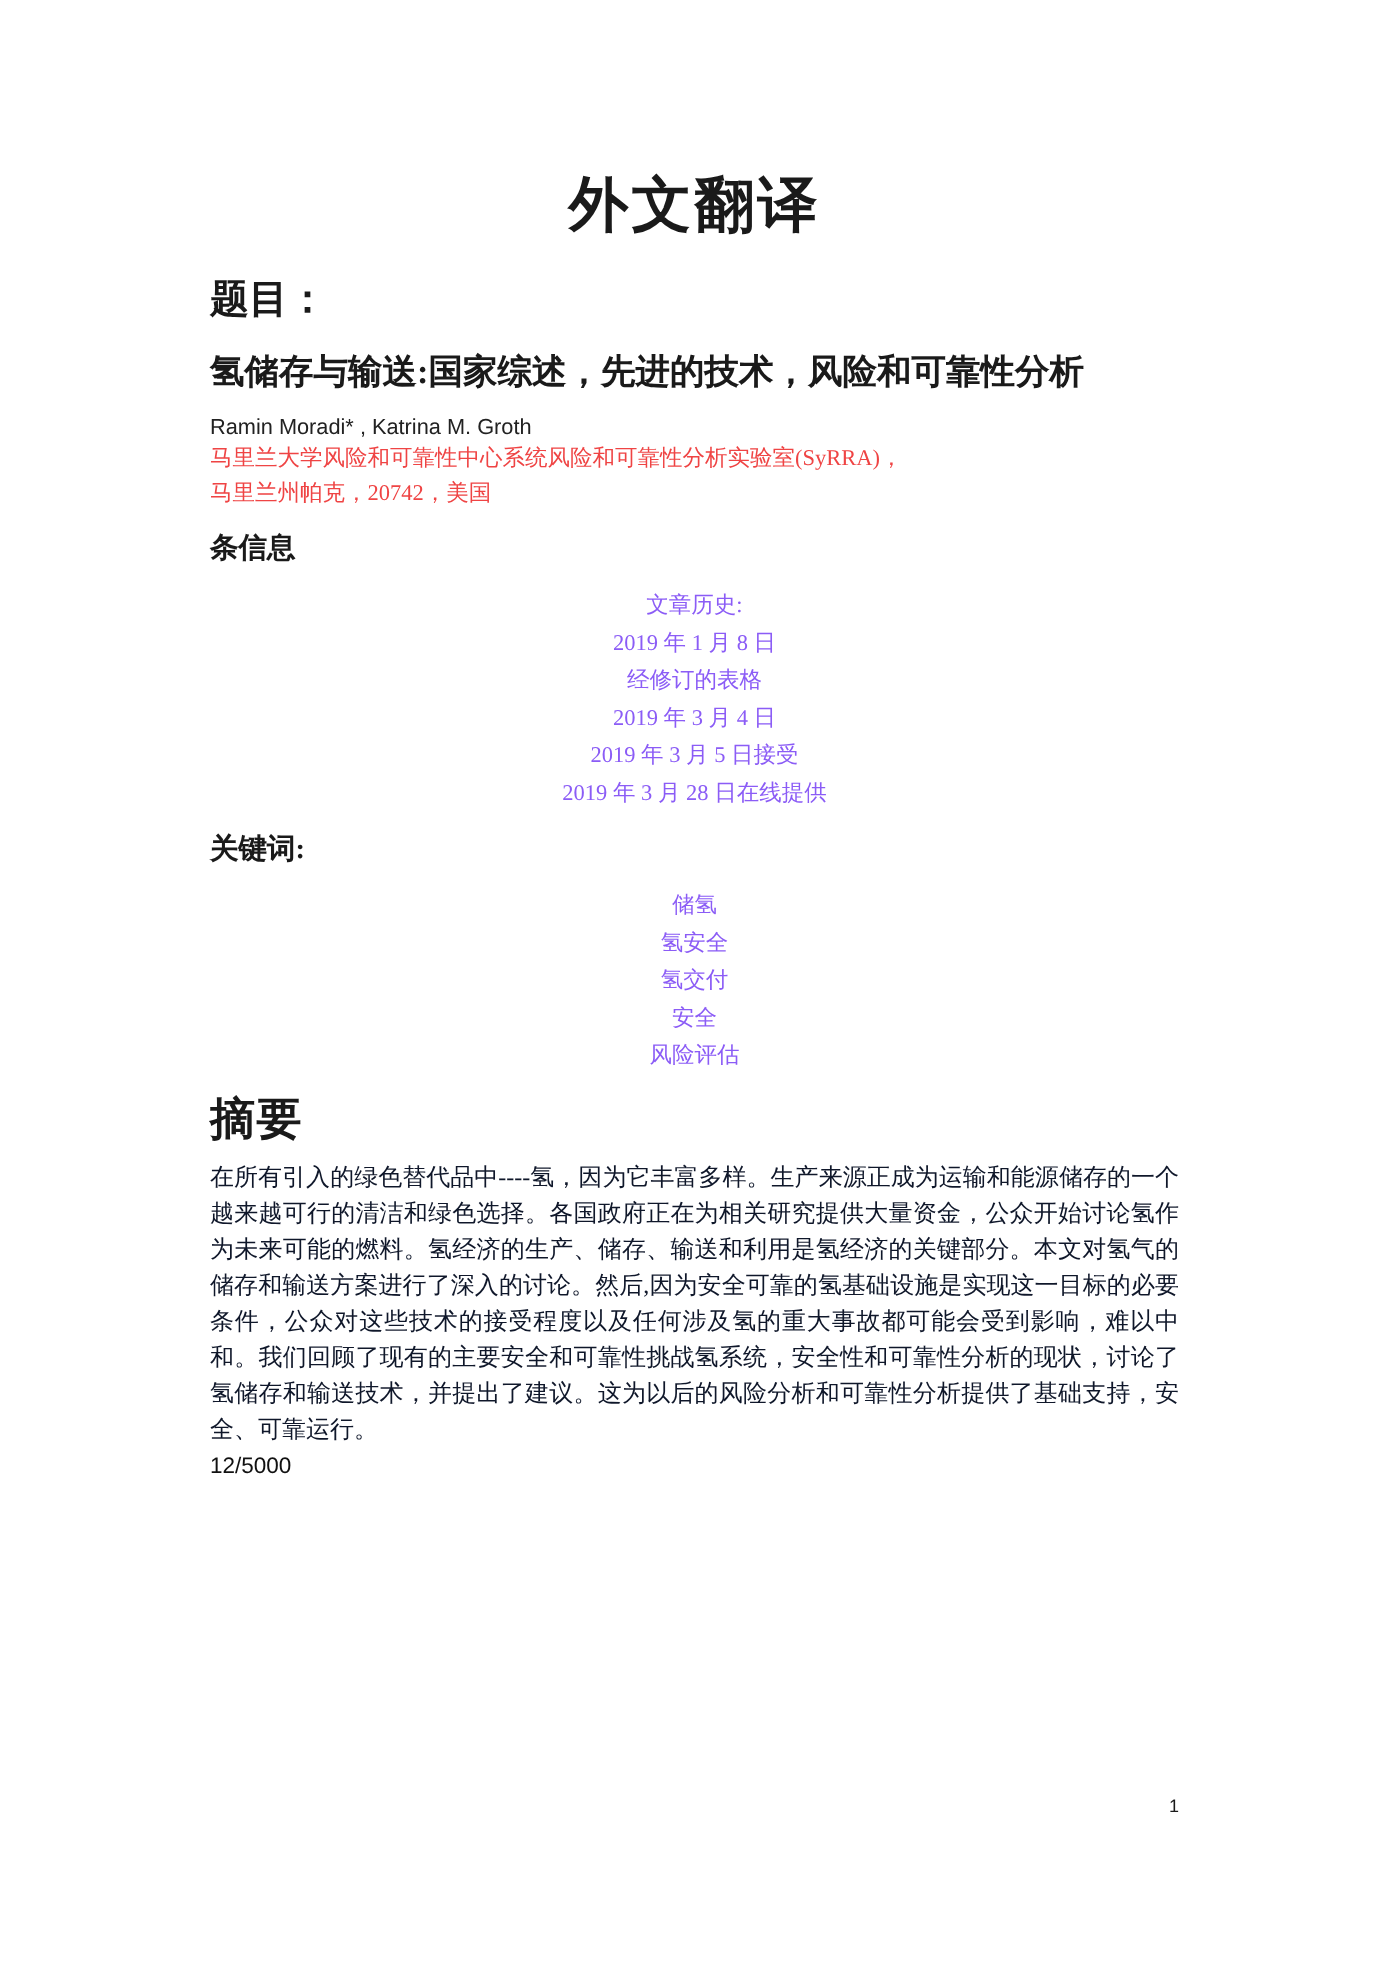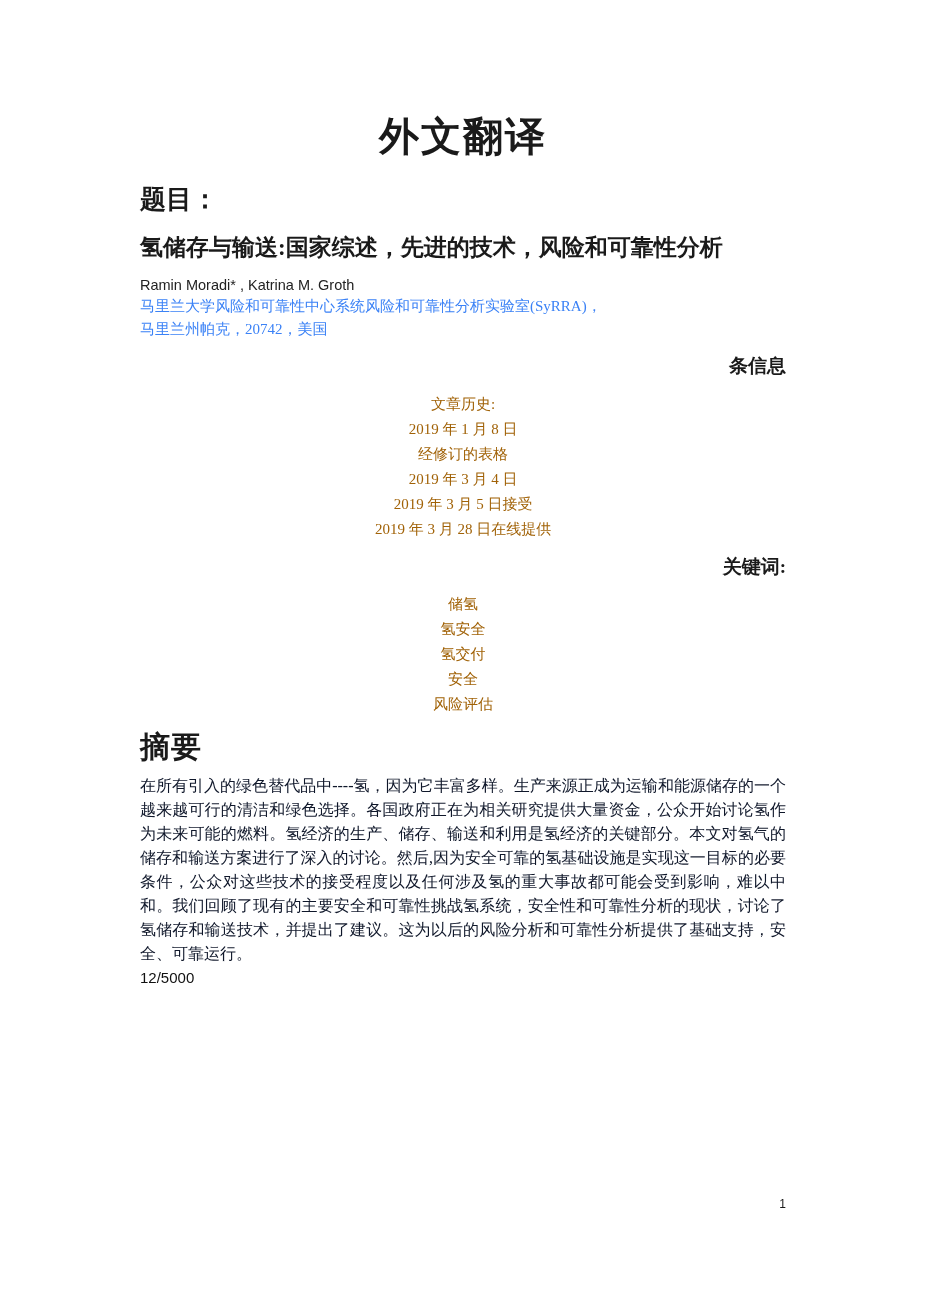--- a/index.html
+++ b/index.html
@@ -43,36 +43,36 @@
   .authors {
     margin-top: 13px;
     font-family: "Liberation Sans", "DejaVu Sans", sans-serif;
     font-size: 14.5px;
     line-height: 19px;
     color: #222222;
   }
   .affiliation {
     font-size: 15px;
     line-height: 23px;
-    color: #3b82f6;
+    color: #ef4444;
   }
   .affiliation .affil-line { display: block; }
   .section-heading {
     margin-top: 13px;
-    text-align: right;
+    text-align: left;
     font-size: 19px;
     line-height: 24px;
     font-weight: 700;
   }
   .centered-block {
     margin-top: 14px;
     text-align: center;
     font-size: 15px;
     line-height: 25px;
-    color: #a16207;
+    color: #8b5cf6;
   }
   .centered-block .line { display: block; }
   .keywords-heading { }
   .keywords-block { margin-top: 13px; }
   .abstract-heading {
     margin-top: 11px;
     font-size: 30px;
     line-height: 38px;
     font-weight: 700;
     letter-spacing: 1px;

